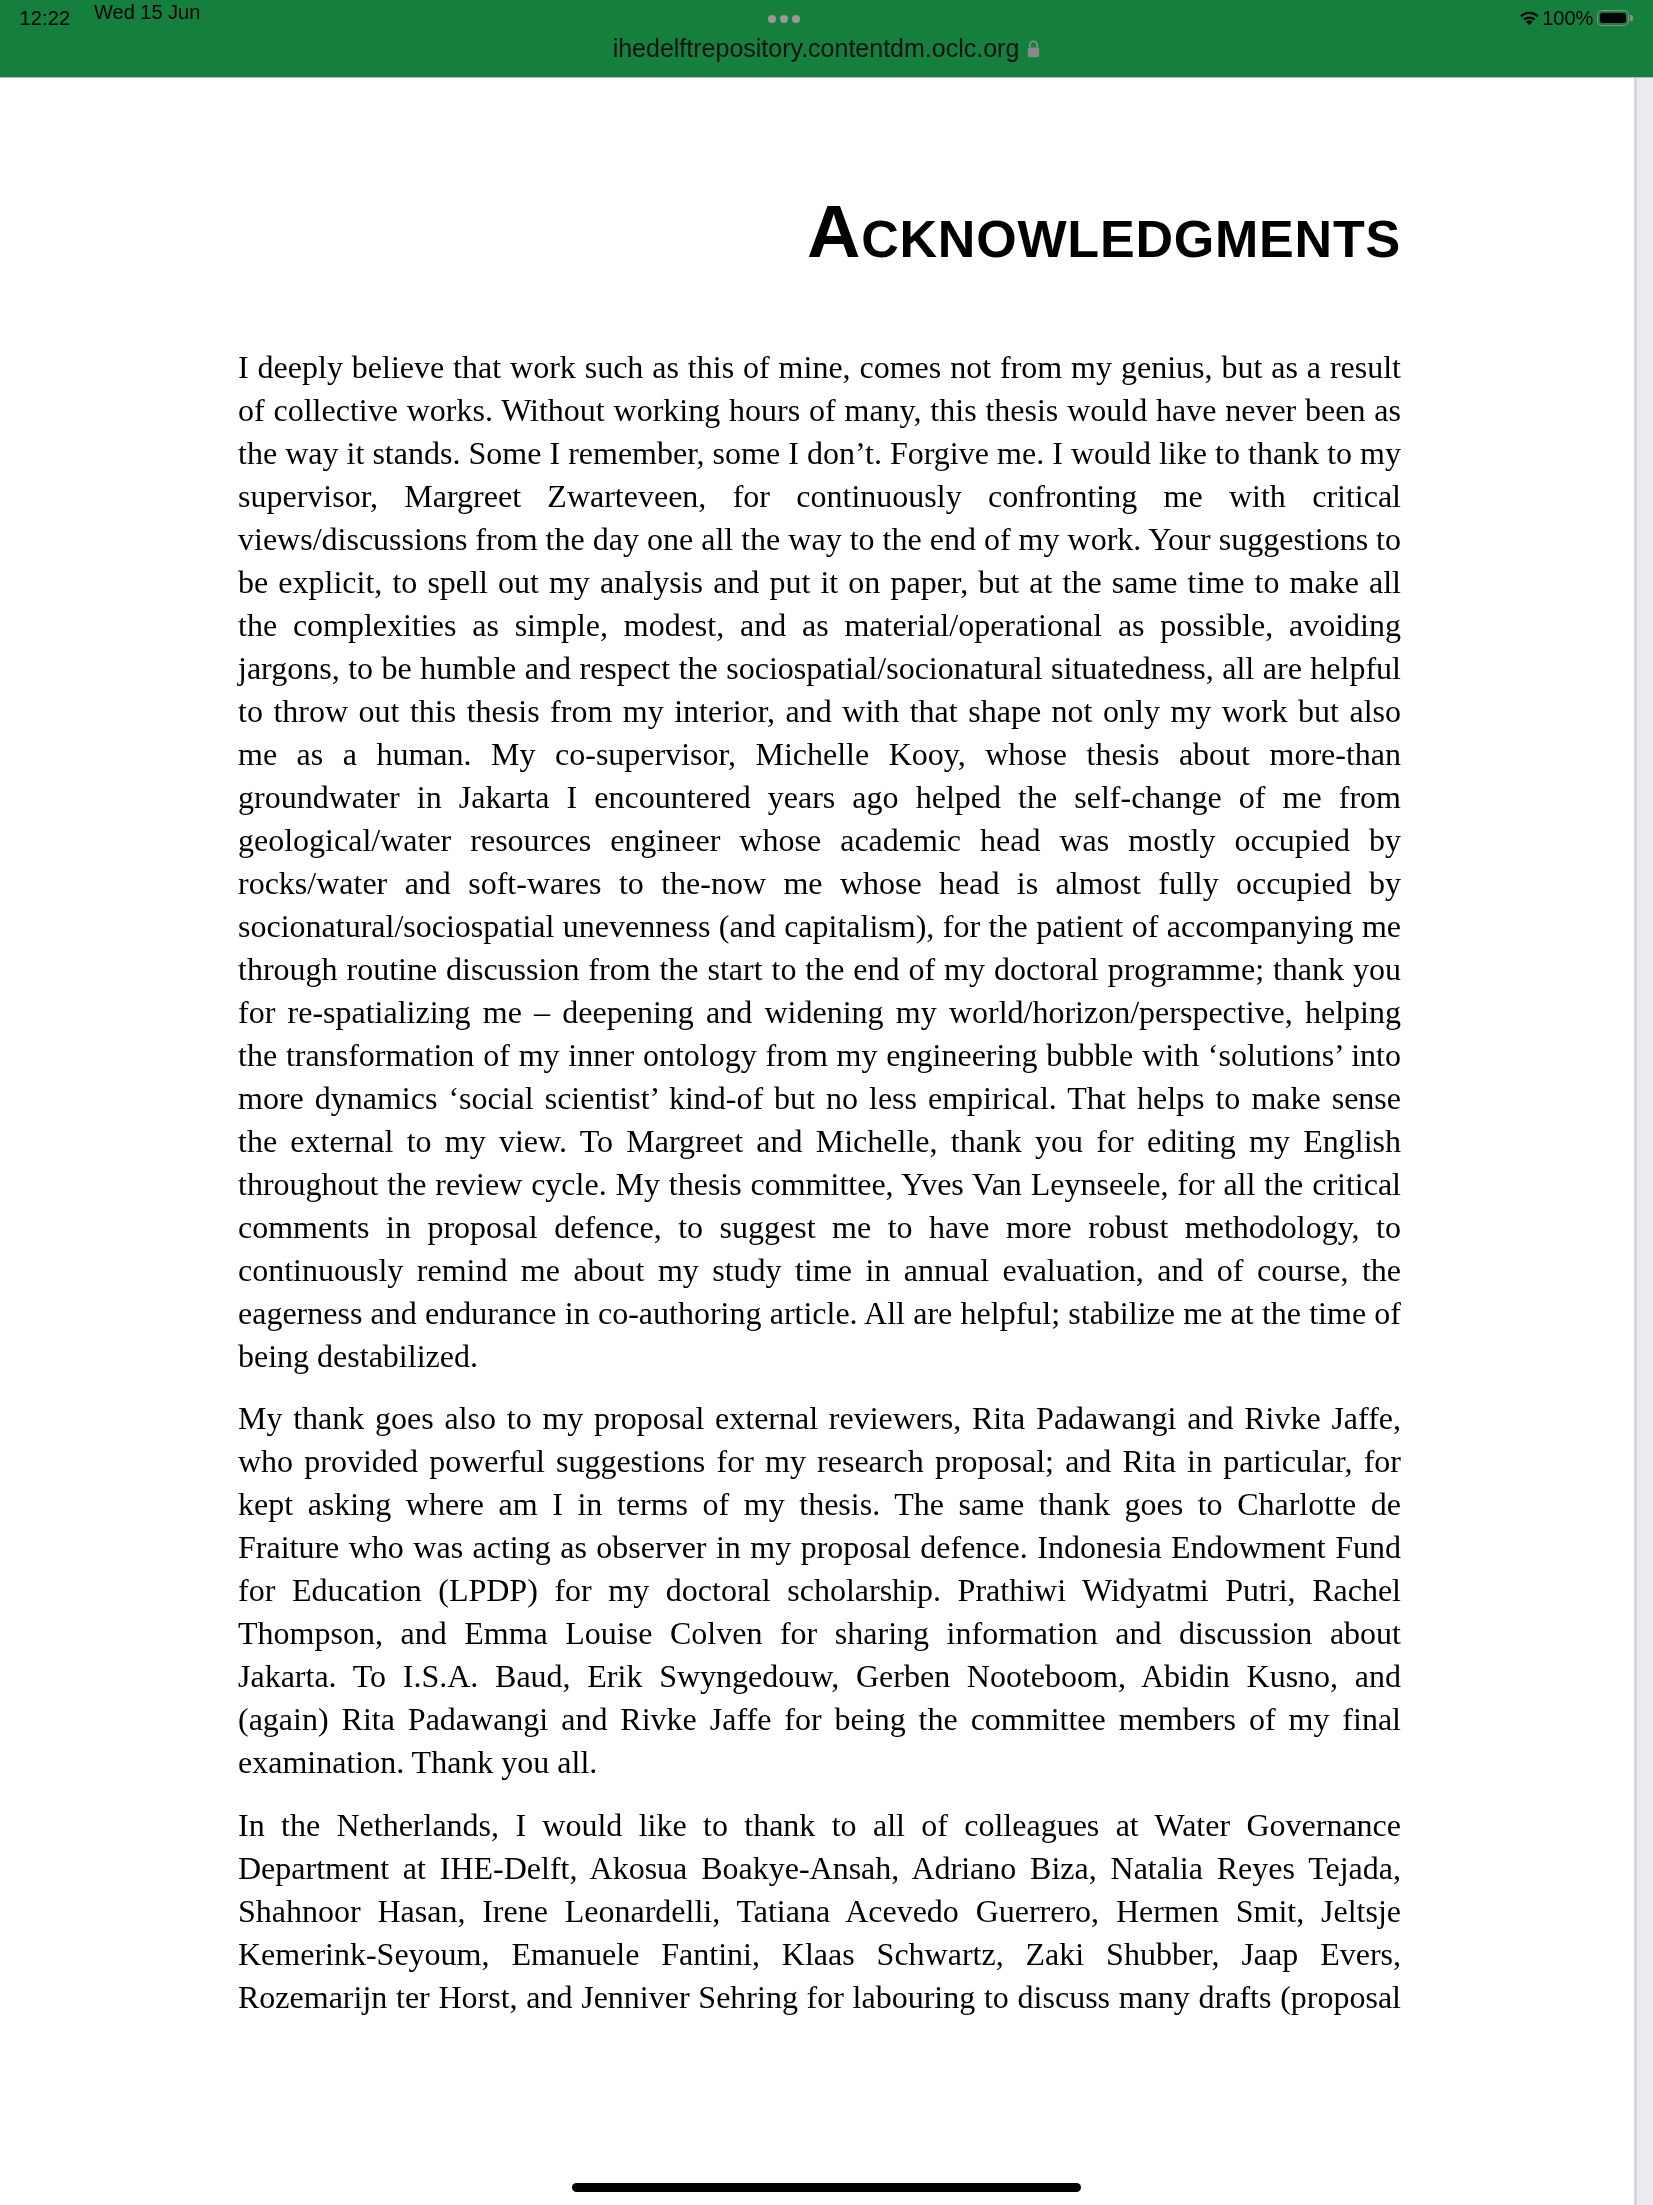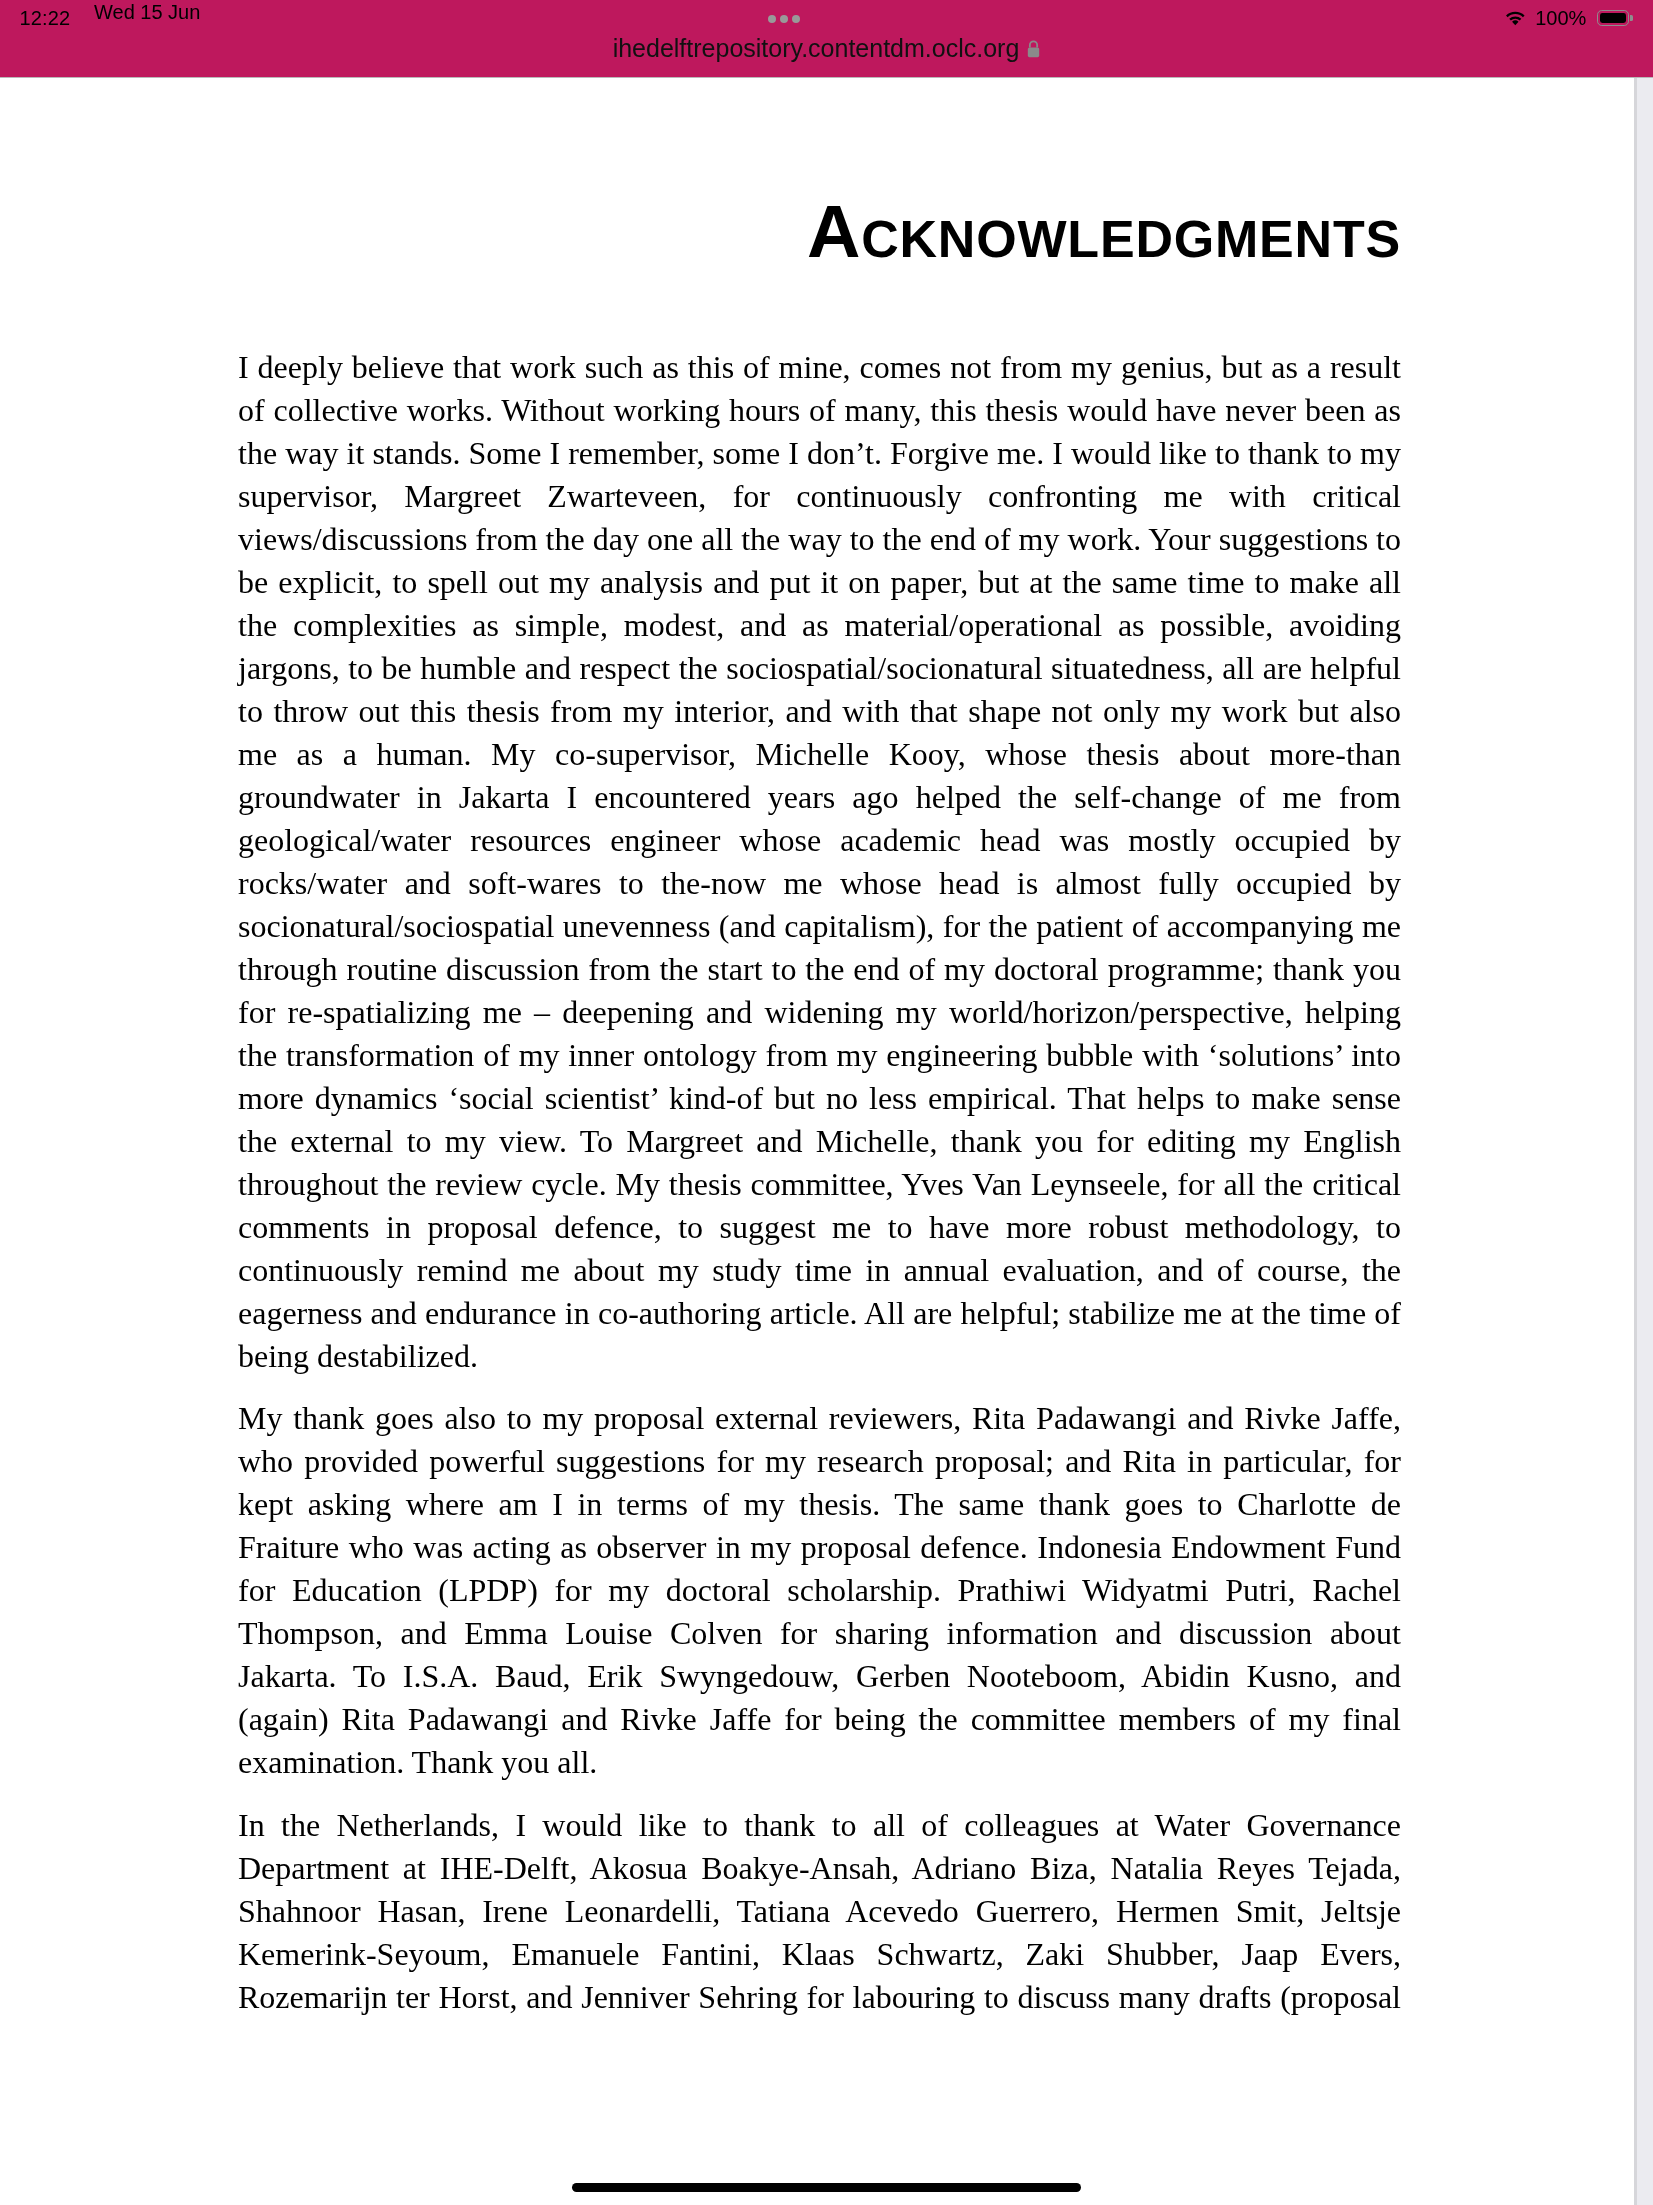--- a/index.html
+++ b/index.html
@@ -13,21 +13,21 @@
   body {
     position: relative;
     font-family: "Liberation Sans", sans-serif;
   }
   
   .top-chrome {
     position: absolute;
     left: 0; top: 0;
     width: 1653px;
     height: 78px;
-    background: #be185d;
+    background: #15803d;
     border-bottom: 1.6px solid #b9b9b9;
     box-sizing: border-box;
   }
   .status-time {
     position: absolute;
     left: 19.4px; top: 7.3px;
     font-size: 20px;
     color: #000;
     letter-spacing: 0.2px;
   }
@@ -35,21 +35,21 @@
     position: absolute;
     left: 94px; top: 1px;
     font-size: 20px;
     color: #000;
   }
   .status-right {
     position: absolute;
     right: 24px; top: 6.5px;
     display: flex;
     align-items: center;
-    gap: 9px;
+    gap: 2px;
     font-size: 20px;
     color: #000;
   }
   .wifi-icon svg { display: block; }
   .battery-icon {
     position: relative;
     width: 32px; height: 16px;
     border: 1.6px solid #8e8e8e;
     border-radius: 4.8px;
     box-sizing: border-box;

